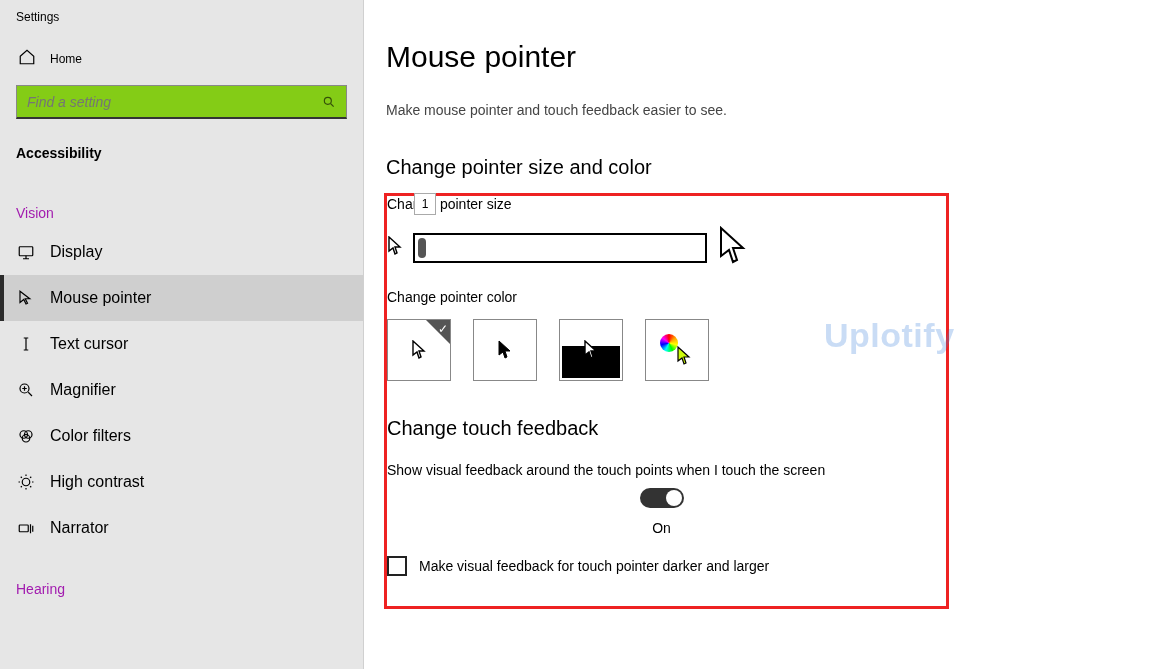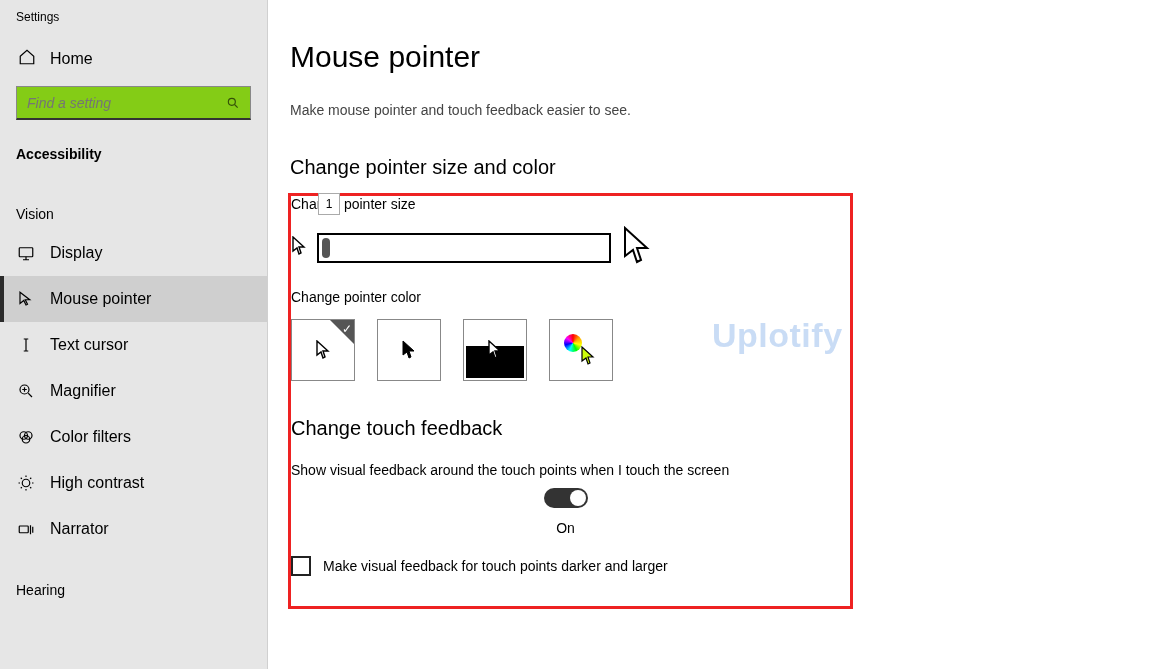--- a/index.html
+++ b/index.html
@@ -8,42 +8,42 @@
     font-size: 14px;
     color: #000;
     background: #fff;
     width: 1154px;
     height: 669px;
     overflow: hidden;
     display: flex;
   }
   
   .sidebar {
-    width: 268px;
+    width: 364px;
     background: #e6e6e6;
     border-right: 1px solid #d0d0d0;
     height: 100%;
     overflow-y: auto;
     position: relative;
   }
   .app-title {
     font-size: 12px;
     font-weight: 400;
     padding: 10px 16px 12px 16px;
     color: #000;
   }
   .home-row {
     display: flex;
     align-items: center;
     gap: 14px;
     padding: 12px 18px;
     cursor: pointer;
   }
   .home-row svg { width: 18px; height: 18px; }
-  .home-row span { font-size: 16px; }
+  .home-row span { font-size: 12px; }
   .search-wrap { padding: 4px 16px 10px 16px; }
   .search-box {
     display: flex;
     align-items: center;
     border: 1px solid #888;
     border-bottom: 2px solid #333;
     background: #84cc16;
     height: 34px;
     padding: 0 10px;
   }
@@ -58,21 +58,21 @@
     color: #555;
   }
   .search-box .search-ico { width: 14px; height: 14px; opacity: .6; }
   .section-strong {
     padding: 16px 16px 14px 16px;
     font-weight: 700;
     font-size: 14px;
   }
   .section-muted {
     padding: 30px 16px 8px 16px;
-    color: #000000;
+    color: #a21caf;
     font-size: 14px;
   }
   .nav-item {
     display: flex;
     align-items: center;
     gap: 14px;
     padding: 13px 16px;
     cursor: pointer;
     font-size: 16px;
   }
@@ -224,21 +224,21 @@
     font-size: 14px;
   }
   .checkbox {
     width: 20px; height: 20px;
     border: 2px solid #222;
     cursor: pointer;
   }
   .touch-text { font-size: 14px; margin-bottom: 10px; }
   .watermark {
     position: absolute;
-    left: 444px; top: 316px;
+    left: 460px; top: 316px;
     font-size: 34px;
     font-weight: 700;
     color: rgba(60,130,220,0.28);
     pointer-events: none;
     letter-spacing: 0.5px;
   }
 </style>
 </head>
 <body>
 
@@ -406,19 +406,19 @@
 
     <div class="toggle-row">
       <div class="toggle">
           <div class="knob"></div>
         </div>
       <span>On</span>
     </div>
 
     <div class="check-row">
       <div class="checkbox"></div>
-      <span>Make visual feedback for touch points darker and larger</span>
+      <span>Make visual feedback for touch pointer darker and larger</span>
     </div>
 
   </div>
 
   <div class="watermark">Uplotify</div>
 </div>
 
 </body></html>

